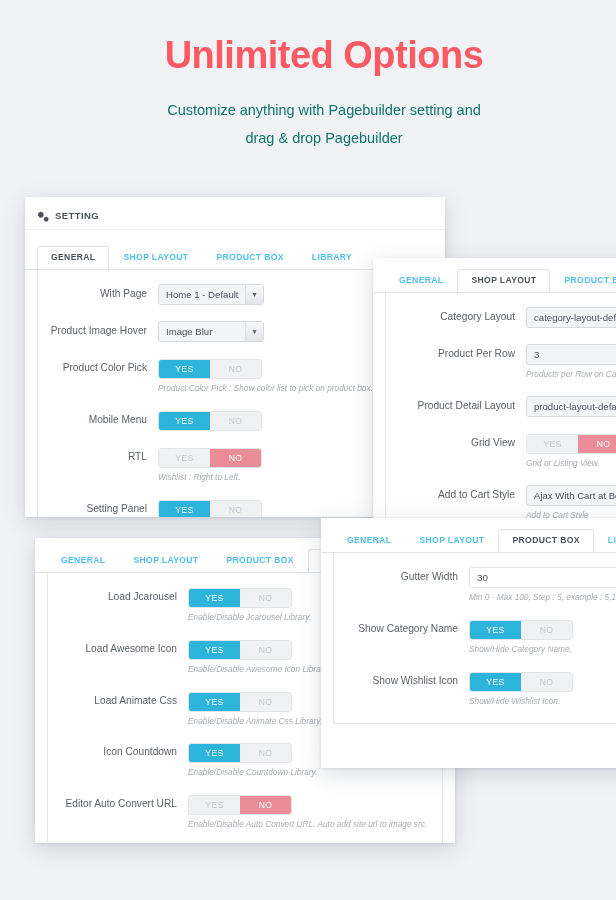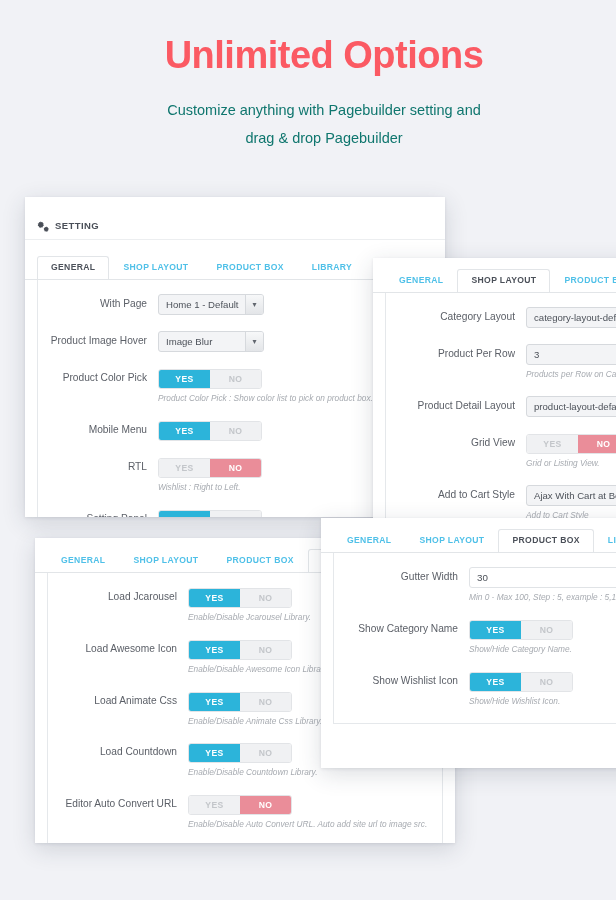--- a/index.html
+++ b/index.html
@@ -38,21 +38,21 @@
   }
 
   
   .panel {
     position: absolute;
     background: #ffffff;
     box-shadow: 0 6px 22px rgba(40,50,70,0.16), 0 1px 3px rgba(40,50,70,0.10);
     overflow: hidden;
   }
   .panel-head {
-    padding: 22px 0 8px 12px;
+    padding: 12px 0 8px 12px;
     display: flex;
     align-items: center;
     gap: 5px;
     border-bottom: 1px solid #eceef0;
   }
   .panel-head .ttl {
     font-size: 9.5px;
     letter-spacing: 0.4px;
     color: #4a4f58;
     font-weight: bold;
@@ -170,21 +170,21 @@
     border-radius: 3px;
     overflow: hidden;
     border: 1px solid #e2e4e7;
   }
   .tgl > span {
     flex: 1 1 50%;
     display: flex;
     align-items: center;
     justify-content: center;
     font-size: 8.6px;
-    font-weight: bold;
+    font-weight: normal;
     letter-spacing: 0.4px;
   }
   .tgl .yes { background: #f0f1f3; color: #c3c6ca; }
   .tgl .no  { background: #f0f1f3; color: #c3c6ca; }
   .tgl.on  .yes { background: #2cb4da; color: #ffffff; }
   .tgl.off .no  { background: #ea8d99; color: #ffffff; }
 
   
   #panel-general   { left: 25px;  top: 197px; width: 420px; height: 320px; }
   #panel-shop      { left: 373px; top: 258px; width: 300px; height: 277px; }
@@ -420,21 +420,21 @@
             <div class="tgl on">
               <span class="yes">YES</span>
               <span class="no">NO</span>
             </div>
             <div class="hint">Enable/Disable Animate Css Library.</div>
           </div>
         </div>
         <div class="gap"></div>
 
         <div class="row">
-          <div class="row-lbl">Load Countdown</div>
+          <div class="row-lbl">Icon Countdown</div>
           <div class="row-ctl">
             <div class="tgl on">
               <span class="yes">YES</span>
               <span class="no">NO</span>
             </div>
             <div class="hint">Enable/Disable Countdown Library.</div>
           </div>
         </div>
         <div class="gap"></div>
 

